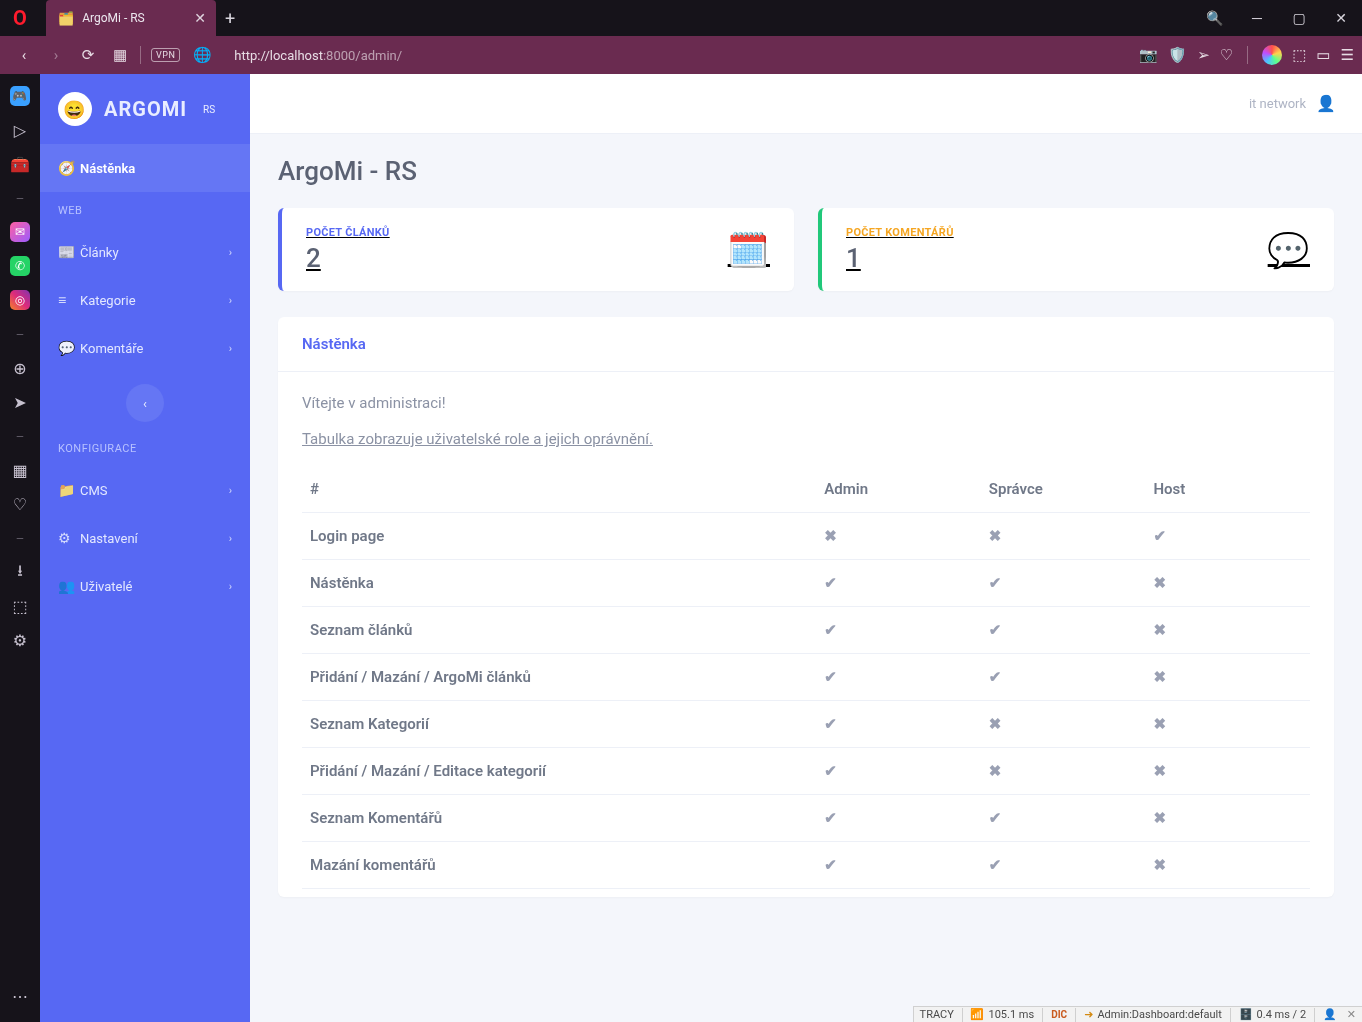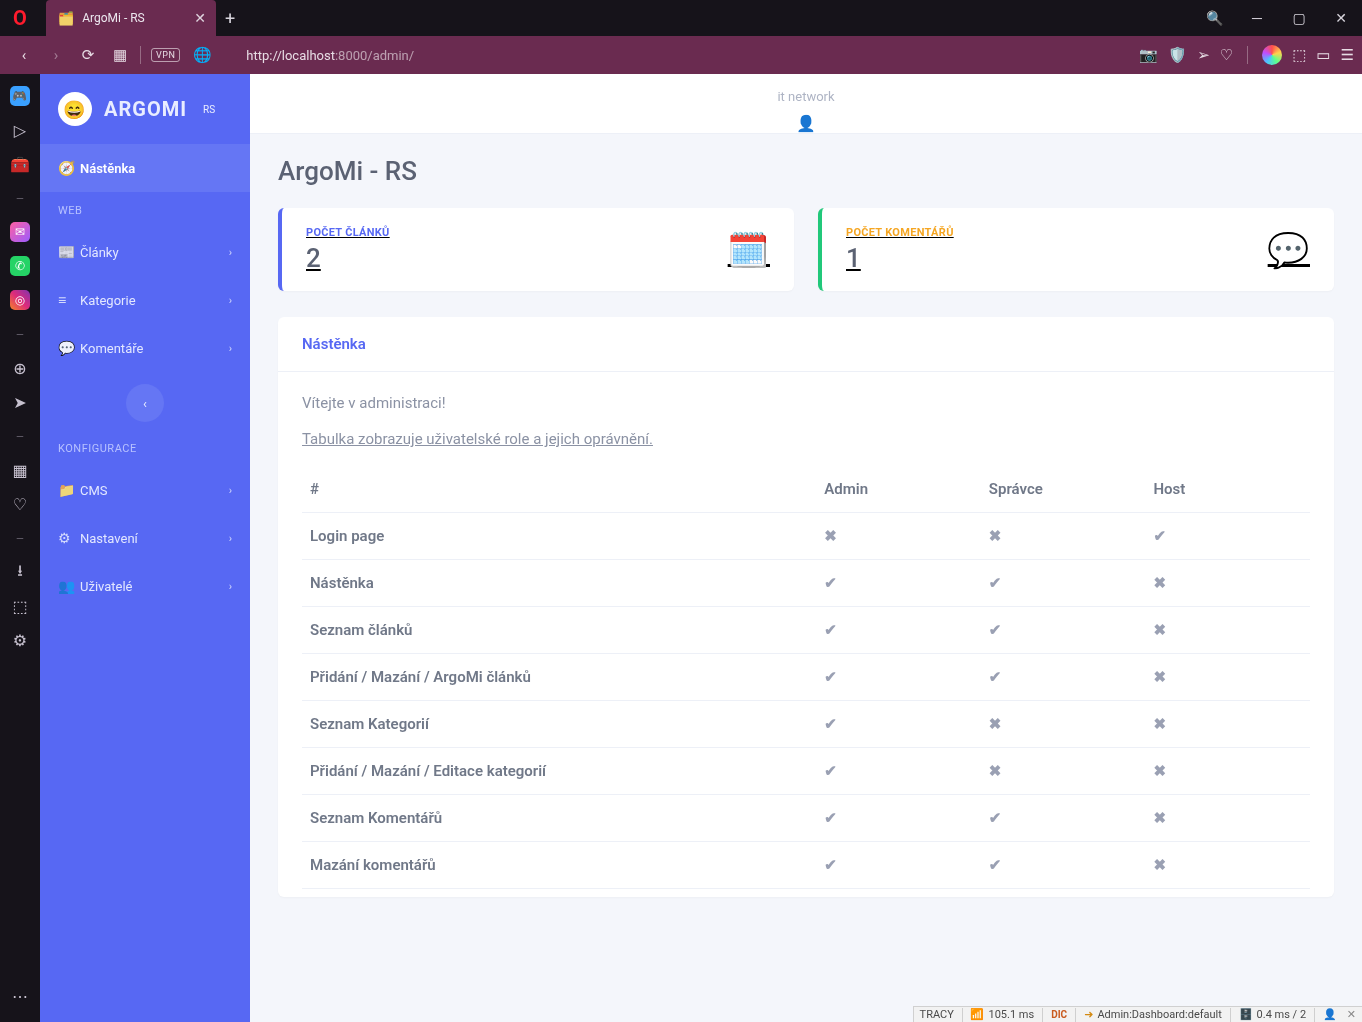--- a/index.html
+++ b/index.html
@@ -41,21 +41,21 @@
   .toolbar {
     height: 38px; background: #6a2b50; display:flex; align-items:center;
     padding: 0 8px; color:#e7dce4; font-size:13px;
   }
   .toolbar .tb { width:32px; text-align:center; font-size:15px; cursor:pointer; }
   .toolbar .sep { width:1px; height:18px; background: rgba(255,255,255,.3); margin:0 4px; }
   .vpn-badge {
     border:1px solid rgba(255,255,255,.55); border-radius:3px;
     font-size:9px; padding:1px 4px; letter-spacing:.5px; margin:0 6px;
   }
-  .addr { margin-left: 28px; font-size:13px; }
+  .addr { margin-left: 16px; font-size:13px; }
   .addr .host { display:inline; }
   .addr .rest { color: rgba(255,255,255,.55); }
   .right-tb { margin-left:auto; display:flex; align-items:center; gap:10px; font-size:15px; }
   .avatar-circle {
     width:20px; height:20px; border-radius:50%;
     background: conic-gradient(#ff4d4d,#ffd24d,#5cff8b,#4dc3ff,#c04dff,#ff4d4d);
   }
 
   .side-rail {
     position:absolute; top: 74px; left:0; width:40px; bottom:0;
@@ -102,21 +102,20 @@
     display:flex; align-items:center; justify-content:center;
     font-size:13px; cursor:pointer;
   }
 
   
   .app-main { flex:1; display:flex; flex-direction:column; overflow:hidden; }
   .topbar {
     height:60px; background:#fff; display:flex; align-items:center;
     justify-content:flex-end; padding:0 26px; color:#aeb4c4; font-size:13px; gap:10px;
     border-bottom:1px solid #edf0f7;
-    flex-direction:column;
   }
   .topbar .user-ic { font-size:16px; color:#cfd4e0; }
 
   .content { flex:1; overflow:auto; padding:22px 28px 0; }
   .page-title { font-size:26px; color:#5b6273; font-weight:500; margin-bottom:22px; }
 
   .cards { display:flex; gap:24px; margin-bottom:26px;text-decoration:underline; }
   .card {
     flex:1; background:#fff; border-radius:6px; padding:18px 24px;
     display:flex; align-items:center; position:relative;

